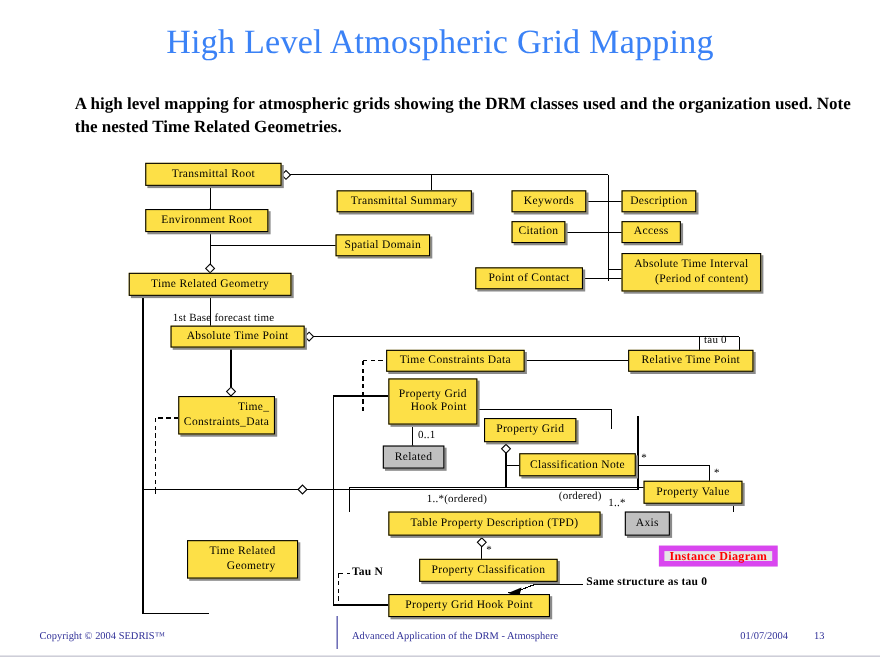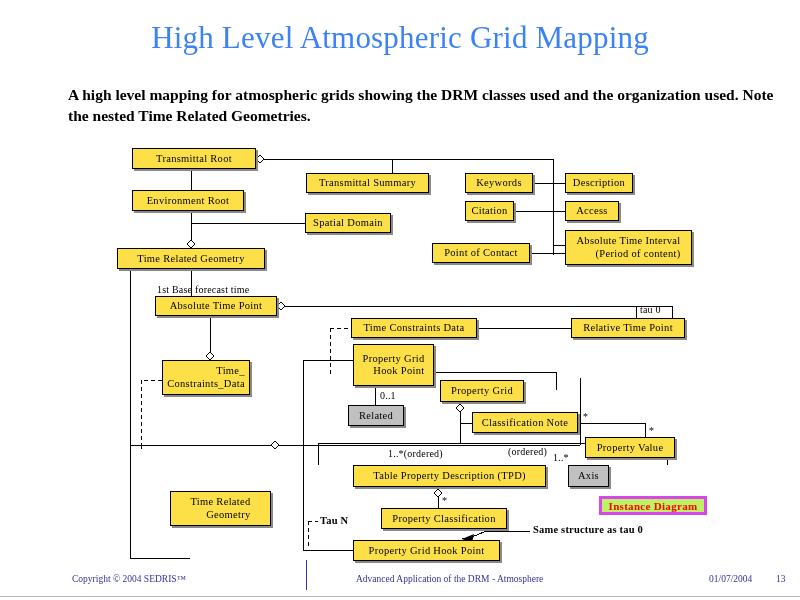--- a/index.html
+++ b/index.html
@@ -42,34 +42,34 @@
 
   
   .lbl{
     position:absolute;font-family:"Liberation Serif", serif;
     font-size:10px;color:#000;white-space:nowrap;letter-spacing:.2px;
   }
   .lbl.b{font-weight:bold;font-size:10.5px;}
 
   .legend{
     position:absolute;box-sizing:border-box;
-    background:#bef264;border:3px solid #d946ef;
+    background:#e5e5e5;border:5px solid #d946ef;
     color:#ff0000;font-weight:bold;font-size:11px;
     font-family:"Liberation Serif", serif;
     display:flex;align-items:center;justify-content:center;
     letter-spacing:.3px;
   }
 
   
   .footer{
     position:absolute;left:0;top:566px;width:800px;height:34px;
   }
   .foot-txt{
     position:absolute;font-family:"Liberation Serif", serif;
-    font-size:9.5px;color:#333399;white-space:nowrap;margin-left:36px;
+    font-size:9.5px;color:#333399;white-space:nowrap;
   }
   .foot-rule{position:absolute;left:0;top:30px;width:800px;height:1px;background:#b9b9c8;}
   .foot-div{position:absolute;left:306px;top:560px;width:1px;height:30px;background:#333399;}
 </style>
 </head>
 <body>
 
 <div id="slide">
 
   <div class="title">High Level Atmospheric Grid Mapping</div>

